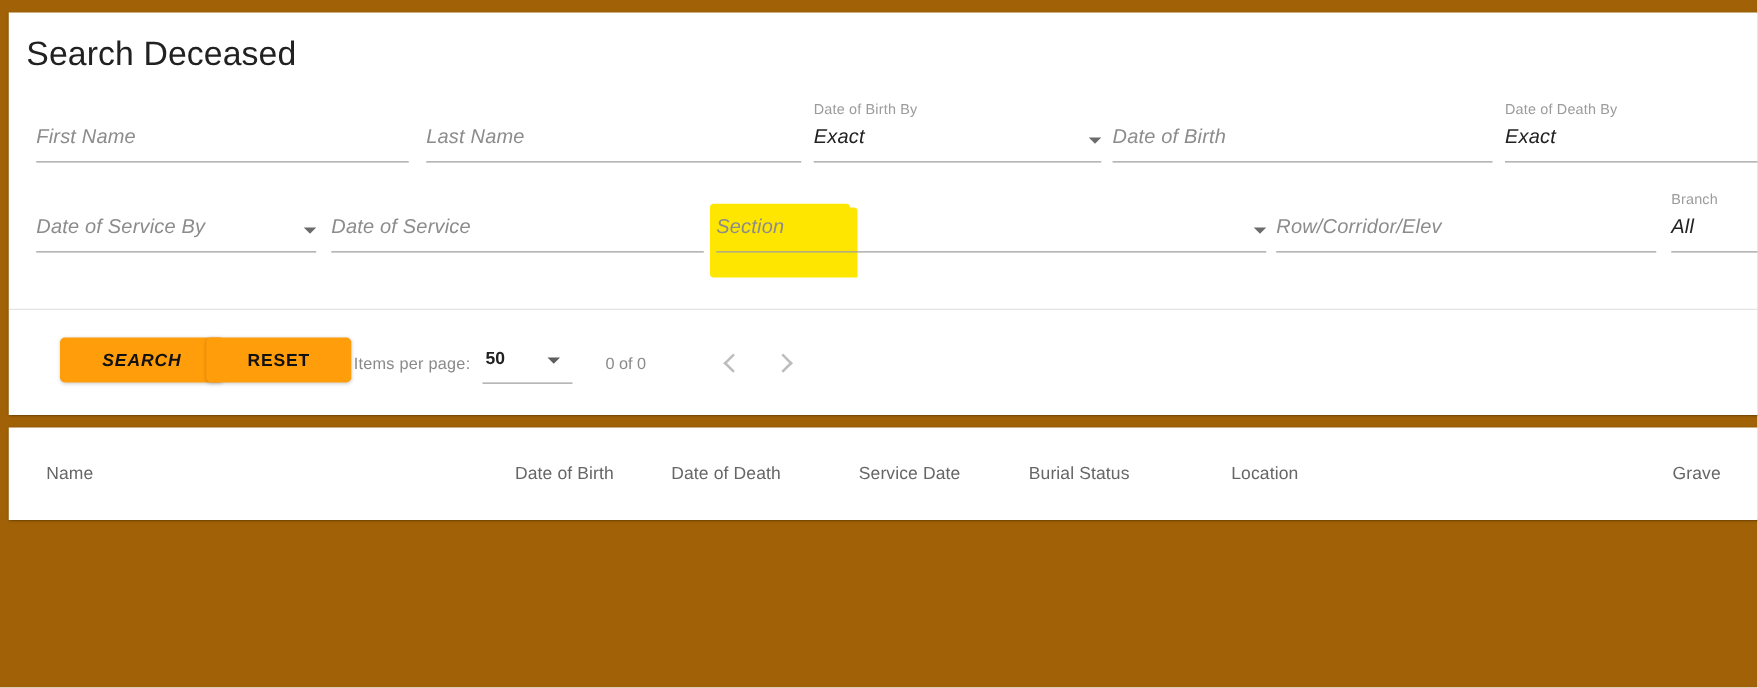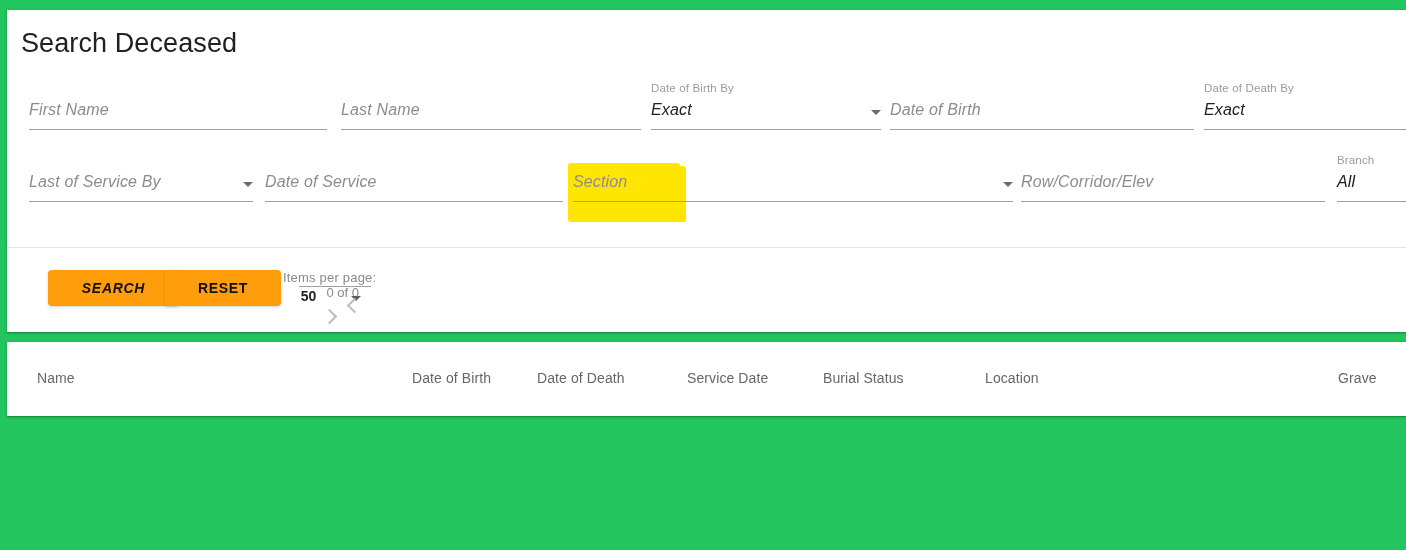--- a/index.html
+++ b/index.html
@@ -10,21 +10,21 @@
     overflow: hidden;
     background: #eeeeee;
     font-family: "Liberation Sans", sans-serif;
     -webkit-font-smoothing: antialiased;
   }
 
   .page {
     position: relative;
     width: 1406px;
     height: 550px;
-    background: #22c55e;
+    background: #a16207;
   }
 
   
   .card {
     position: absolute;
     background: #ffffff;
     box-shadow: 0 1px 3px rgba(0,0,0,0.22), 0 1px 1px rgba(0,0,0,0.14);
     overflow: hidden;
   }
 
@@ -173,21 +173,20 @@
   .btn-search { left: 41px; width: 131px; font-style: italic; }
   .btn-reset  { left: 158px; width: 116px; }
 
   .paginator {
     position: absolute;
     left: 276px;
     top: 22px;
     height: 40px;
     display: flex;
     align-items: center;
-    flex-direction: column;
   }
 
   .pg-label {
     font-size: 13px;
     color: #8a8a8a;
     letter-spacing: 0.2px;
     white-space: nowrap;
   }
 
   .pg-select {
@@ -304,21 +303,21 @@
 
       <div class="field" style="left:1197px; top:0; width:232px;">
         <div class="field-label">Date of Death By</div>
         <div class="field-value">Exact</div>
 
         <div class="field-underline"></div>
       </div>
 
       <div class="field" style="left:22px; top:72px; width:224px;">
         <div class="field-label"></div>
-        <div class="field-value placeholder">Last of Service By</div>
+        <div class="field-value placeholder">Date of Service By</div>
         <div class="caret"></div>
         <div class="field-underline"></div>
       </div>
 
       <div class="field" style="left:258px; top:72px; width:298px;">
         <div class="field-label"></div>
         <div class="field-value placeholder">Date of Service</div>
         <div class="field-underline"></div>
       </div>
 

